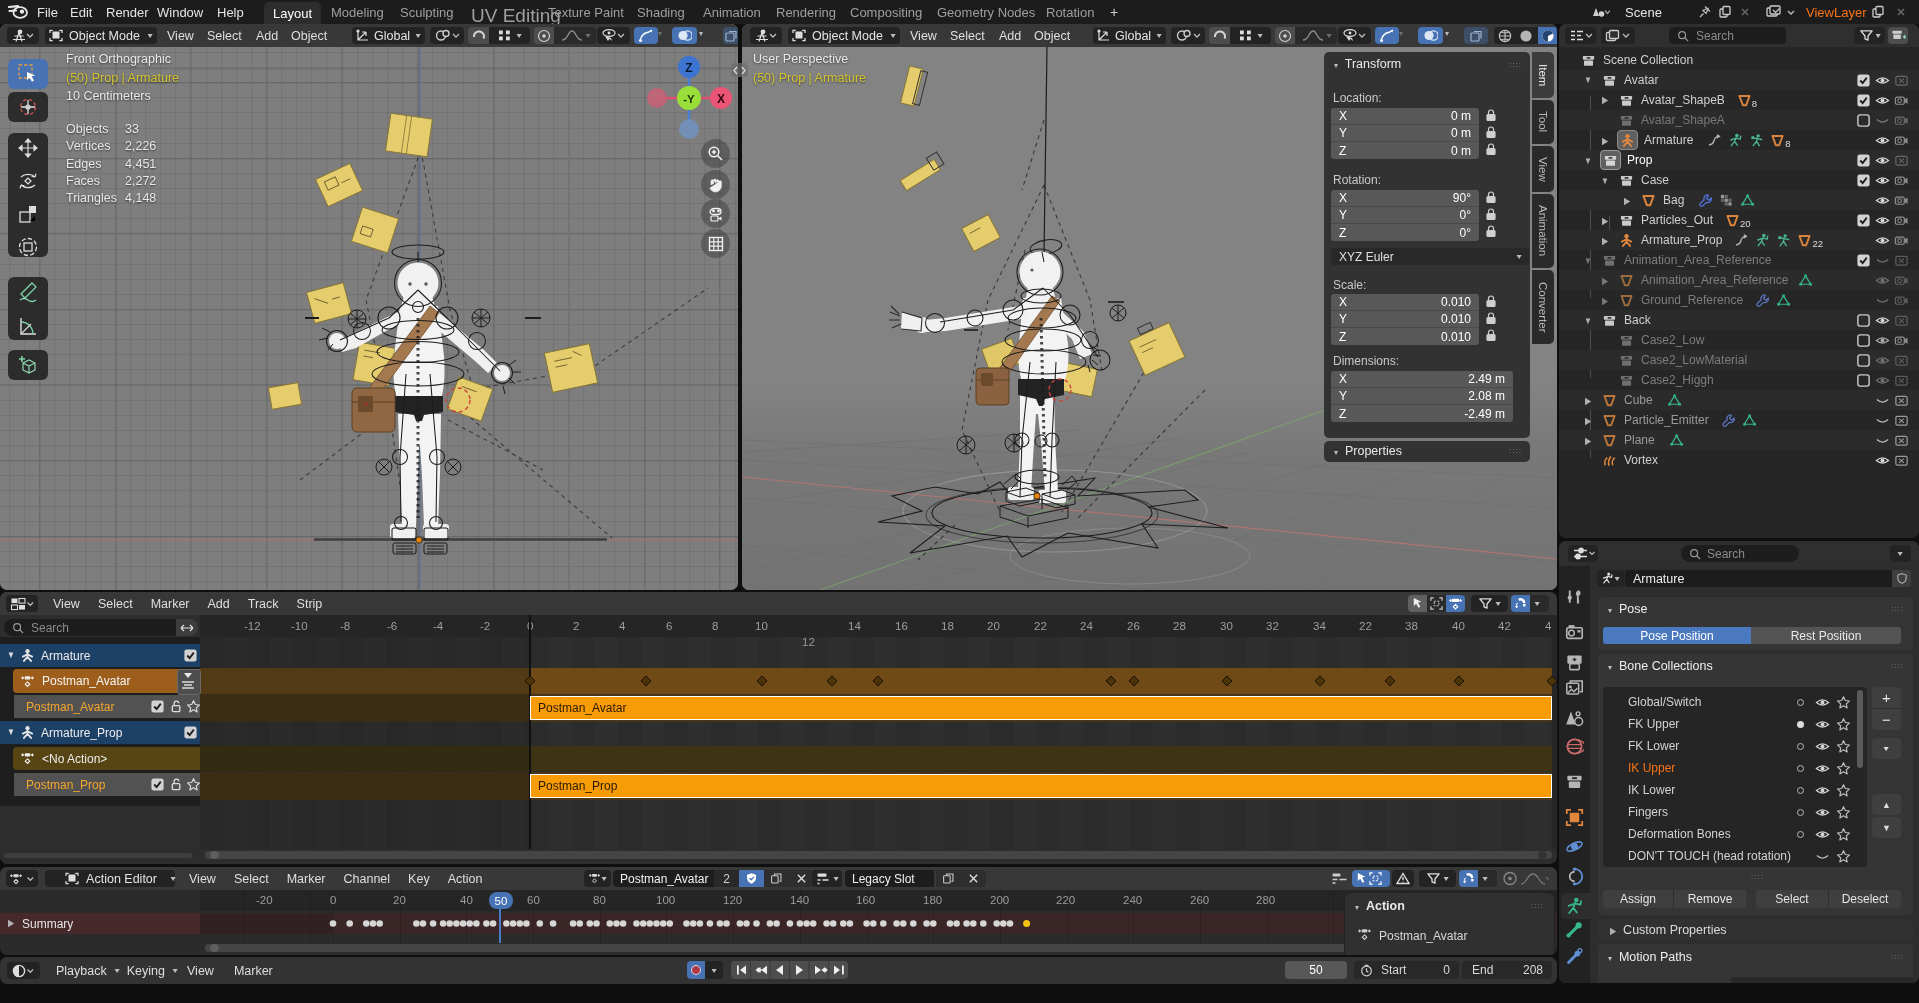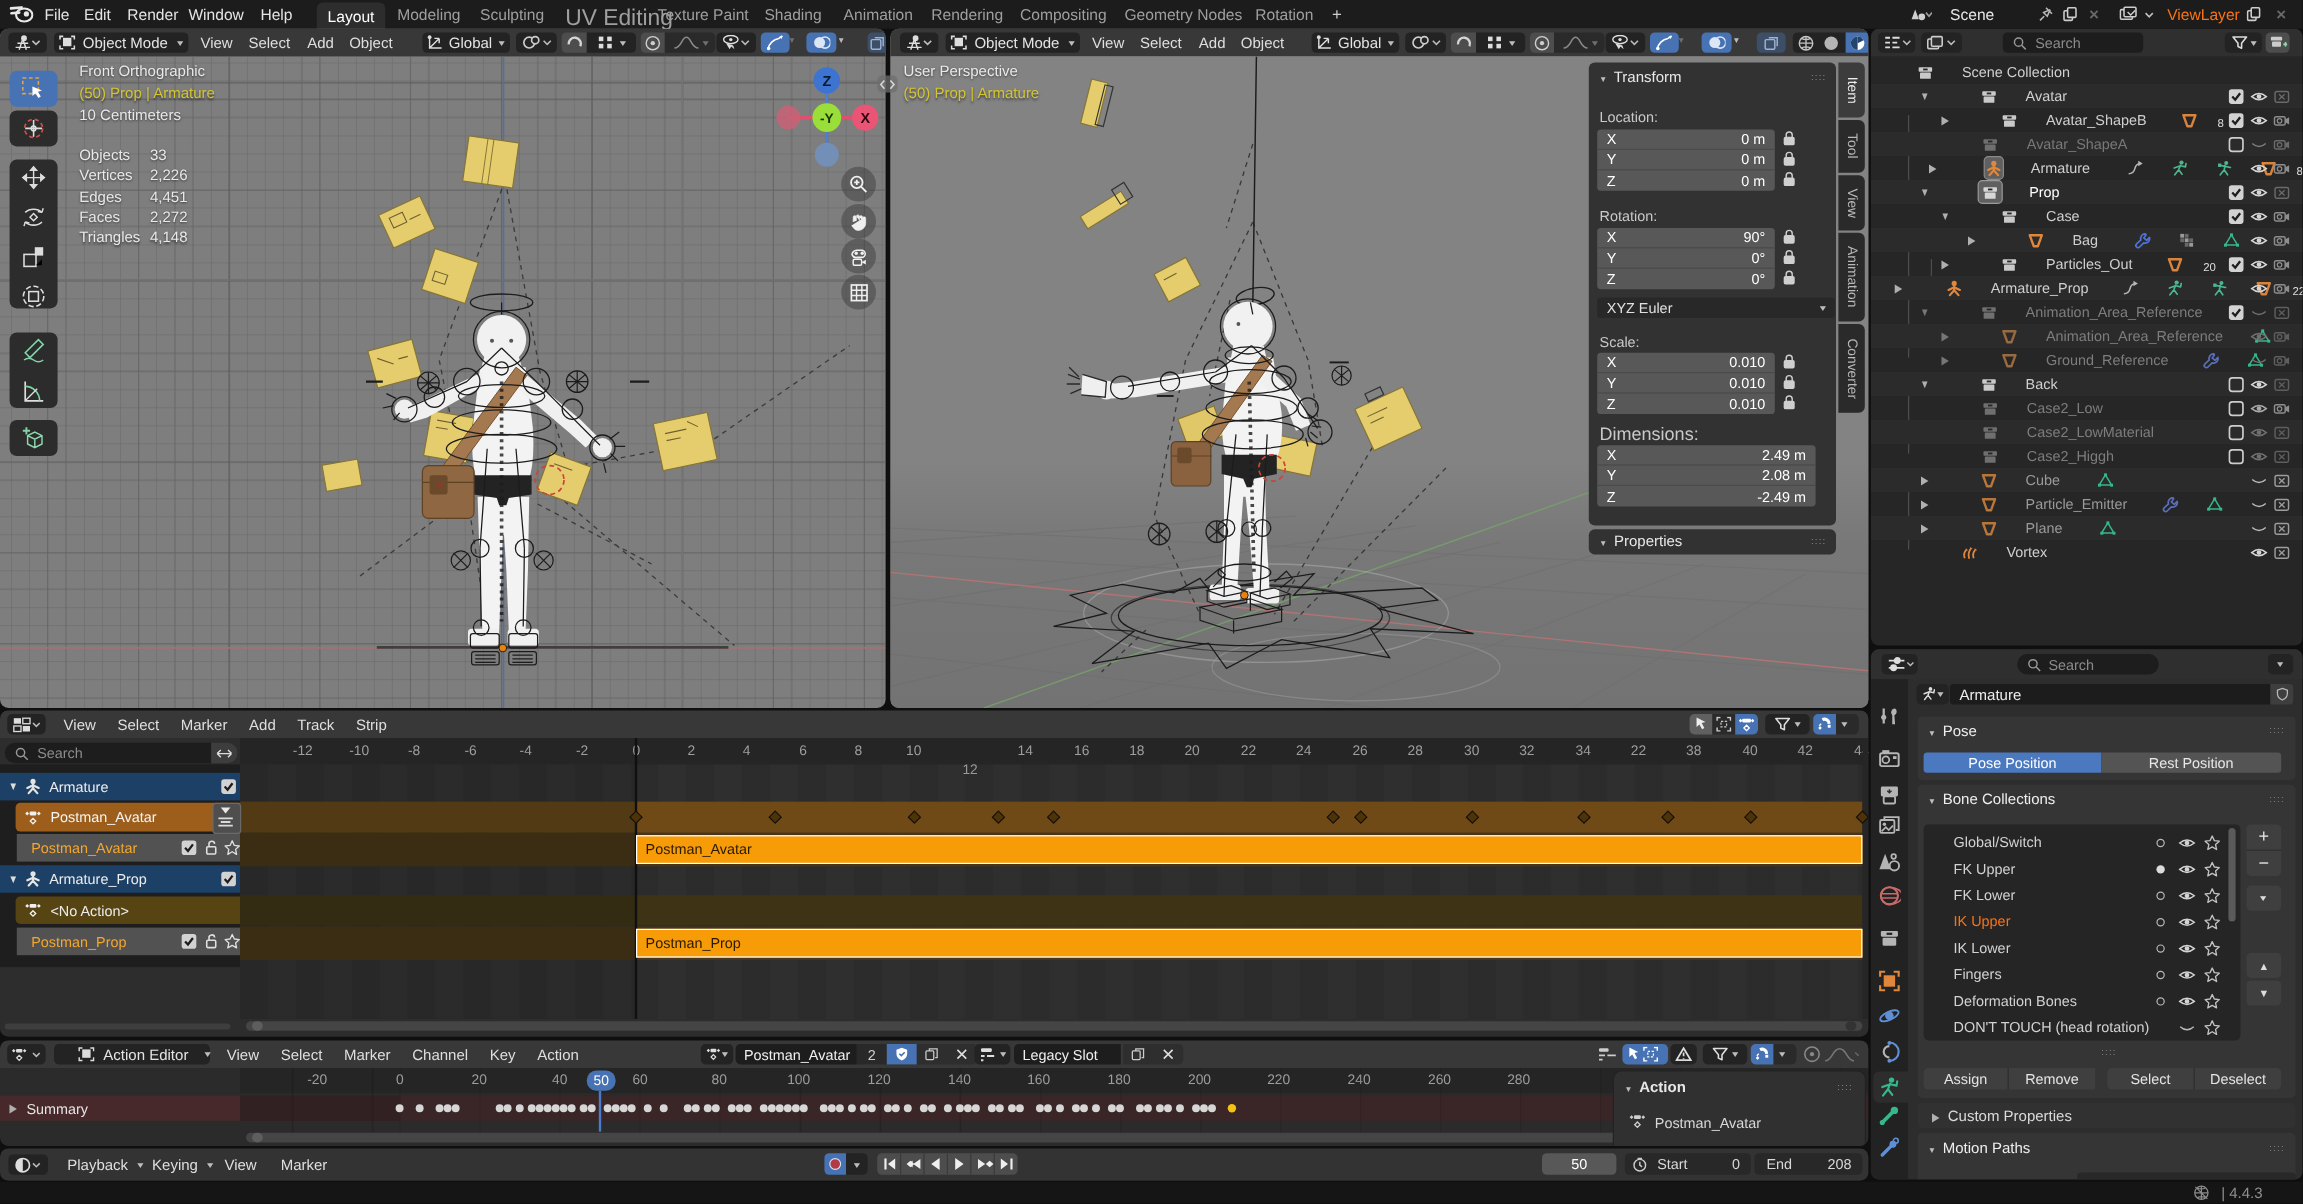--- a/index.html
+++ b/index.html
@@ -7,21 +7,21 @@
 .abs{position:absolute;}
 .area{position:absolute;border-radius:7px;overflow:hidden;}
 .hdr{position:absolute;left:0;right:0;top:0;height:23px;background:#383838;}
 .btn{position:absolute;background:#232323;border-radius:4px;color:#e4e4e4;
   display:flex;align-items:center;justify-content:center;}
 .menu{position:absolute;top:0;height:23px;display:flex;align-items:center;color:#dfdfdf;}
 .chev{font-size:8px;color:#bdbdbd;transform:scaleX(1.3);}
 .vtext{writing-mode:vertical-rl;}
 svg{display:block;}
 .lbl{position:absolute;white-space:nowrap;}
-.orow{position:absolute;left:0;width:360px;height:20px;display:flex;align-items:center;font-size:12px;color:#cfcfcf;gap:16px;}
+.orow{position:absolute;left:0;width:360px;height:20px;display:flex;align-items:center;font-size:12px;color:#cfcfcf;}
 .oic{width:15px;height:15px;flex:none;}
 .oic12{width:13px;height:13px;flex:none;}
 .oarr{font-size:8px;color:#b0b0b0;width:14px;text-align:center;flex:none;transform:scaleY(1.2);}
 .rix{position:absolute;display:flex;align-items:center;gap:4px;}
 </style></head>
 <body>
 <svg width="0" height="0" style="position:absolute;">
 <defs>
 <symbol id="i-coll" viewBox="0 0 16 16">
         <rect x="2" y="3.2" width="12" height="4" rx=".8" fill="currentColor"></rect>
@@ -821,21 +821,21 @@
               <g fill="none" stroke="#cfcfcf" stroke-width="1.2">
                 <rect x="3" y="6.5" width="8" height="6" rx="1" fill="#cfcfcf"></rect>
                 <path d="M4.5,6.5 v-2 a2.5,2.5 0 0 1 5,0 v2"></path>
                 <rect x="3" y="23.5" width="8" height="6" rx="1" fill="#cfcfcf"></rect>
                 <path d="M4.5,23.5 v-2 a2.5,2.5 0 0 1 5,0 v2"></path>
                 <rect x="3" y="40.5" width="8" height="6" rx="1" fill="#cfcfcf"></rect>
                 <path d="M4.5,40.5 v-2 a2.5,2.5 0 0 1 5,0 v2"></path>
               </g>
             </svg>
       </div>
-      <div class="abs" style="left:9px;top:302px;font-size:15px;color:#c9c9c9;">Dimensions:</div>
+      <div class="abs" style="left:9px;top:302px;font-size:12px;color:#c9c9c9;">Dimensions:</div>
       <div class="abs" style="left:7px;top:319px;width:182px;height:51px;background:#585858;border-radius:3px;overflow:hidden;font-size:12px;color:#fff;">
         <div style="height:16px;border-bottom:1px solid #4a4a4a;display:flex;align-items:center;padding:0 8px;">
               <span>X</span>
               <span style="margin-left:auto;">2.49 m</span>
             </div>
         <div style="height:16px;border-bottom:1px solid #4a4a4a;display:flex;align-items:center;padding:0 8px;">
               <span>Y</span>
               <span style="margin-left:auto;">2.08 m</span>
             </div>
         <div style="height:17px;display:flex;align-items:center;padding:0 8px;">
@@ -2047,20 +2047,13 @@
         </svg>
     <span style="margin-left:8px;">Start</span>
         <span style="margin-left:auto;margin-right:9px;">0</span>
   </div>
   <div class="abs" style="left:1462px;top:4px;width:90px;height:18px;background:#282828;border-radius:4px;display:flex;align-items:center;color:#d8d8d8;font-size:12px;">
     <span style="margin-left:10px;">End</span>
         <span style="margin-left:auto;margin-right:9px;">208</span>
   </div>
 </div>
 
-<div class="abs" id="status" style="left:0;top:985px;width:1919px;height:18px;background:#151515;">
-  <svg class="abs" style="left:1827px;top:2px;" width="15" height="14" viewBox="0 0 15 14">
-        <circle cx="7.5" cy="7" r="5.5" fill="none" stroke="#8a8a8a" stroke-width="1.1"></circle>
-        <path d="M2,7 h11 M7.5,1.5 v11 M4,3 a9,9 0 0 0 7,0 M4,11 a9,9 0 0 1 7,0 M2.5,2 l10,10" stroke="#8a8a8a" stroke-width="1" fill="none"></path>
-      </svg>
-  <div class="lbl" style="left:1851px;top:2px;font-size:12.5px;color:#909090;">| 4.4.3</div>
-</div>
 
 </div>
 </body></html>

